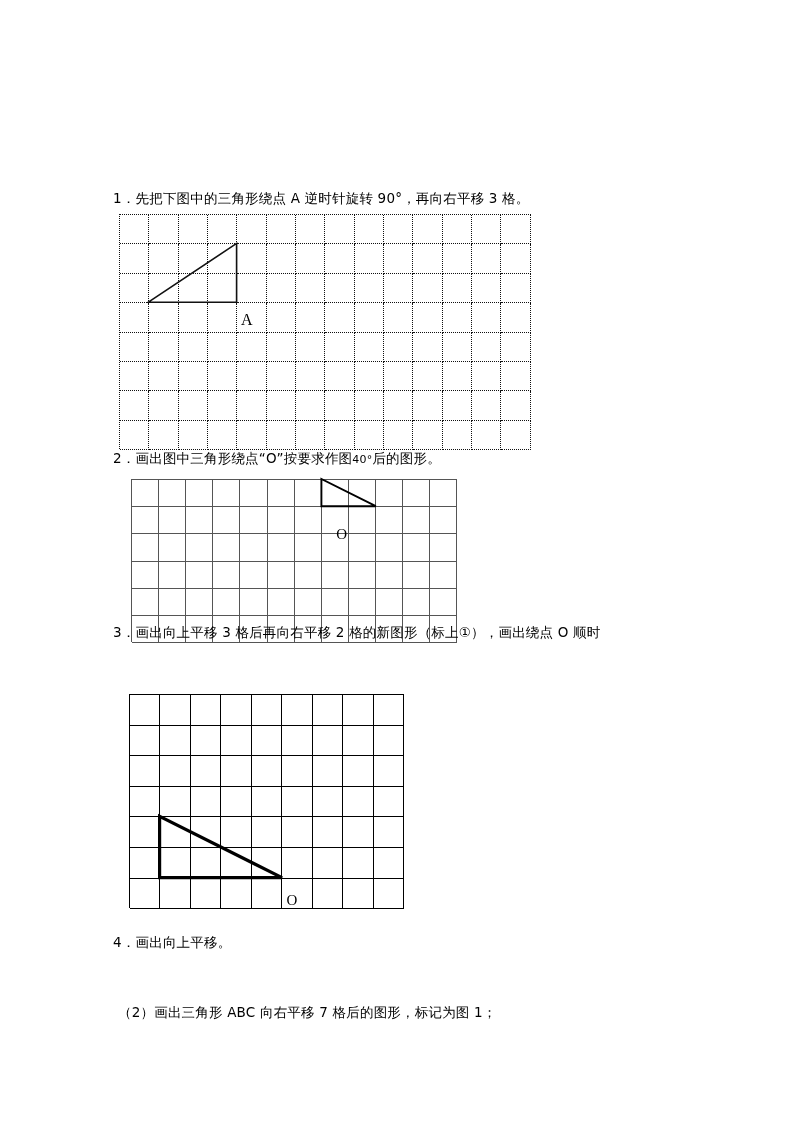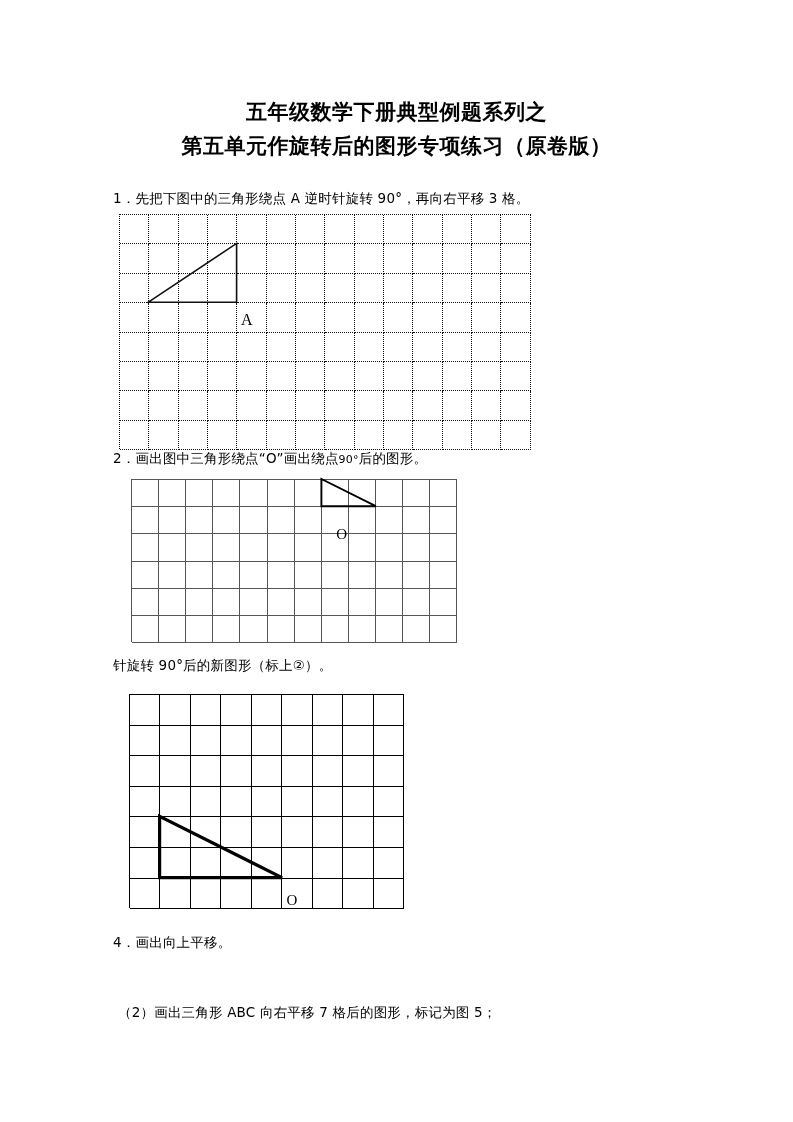--- a/index.html
+++ b/index.html
@@ -115,24 +115,20 @@
   .vlabel-serif-big {
     font-family: "Liberation Serif", "DejaVu Serif", serif;
     font-size: 16px;
   }
 </style>
 </head>
 <body>
 
 <div class="page">
 
-  <div class="title-block">
-    <div class="title-line">五年级数学下册典型例题系列之</div>
-    <div class="title-line">第五单元作旋转后的图形专项练习（原卷版）</div>
-  </div>
 
   <div class="q" style="left:113px; top:183px;">
     <span>1．</span><span>先把下图中的三角形绕点 A 逆时针旋转 90°，再向右平移 3 格。</span>
   </div>
 
   <div class="gridwrap" id="fig1-wrap" style="left: 119px; top: 214px; width: 411.6px; height: 235.2px;">
       <div class="grid grid-dotted" style="width: 411.6px; height: 235.2px;">
         <div class="cellrow">
           <div class="cell" style="width: 29.4px; height: 29.4px;"></div>
           <div class="cell" style="width: 29.4px; height: 29.4px;"></div>
@@ -262,21 +258,21 @@
           <div class="cell" style="width: 29.4px; height: 29.4px;"></div>
         </div>
       </div>
       <svg class="shape-layer" width="419.59999999999997" height="243.2">
         <polygon points="29.40,88.20 117.60,29.40 117.60,88.20" fill="none" stroke="#111111" stroke-width="1.6" stroke-linejoin="miter"></polygon>
       </svg>
       <div class="vlabel vlabel-serif-big" style="left: 122.01px; top: 98.49px;">A</div>
     </div>
 
   <div class="q" style="left:113px; top:443px;">
-    <span>2．</span><span>画出图中三角形绕点“O”画出绕点</span><span class="sup90">90°</span><span>后的图形。</span>
+    <span>2．</span><span>画出图中三角形绕点“O”按要求作图</span><span class="sup90">40°</span><span>后的图形。</span>
   </div>
 
   <div class="gridwrap" id="fig2-wrap" style="left: 131px; top: 479px; width: 326.4px; height: 163.2px;">
       <div class="grid grid-solid-thin" style="width: 326.4px; height: 163.2px;">
         <div class="cellrow">
           <div class="cell" style="width: 27.2px; height: 27.2px;"></div>
           <div class="cell" style="width: 27.2px; height: 27.2px;"></div>
           <div class="cell" style="width: 27.2px; height: 27.2px;"></div>
           <div class="cell" style="width: 27.2px; height: 27.2px;"></div>
           <div class="cell" style="width: 27.2px; height: 27.2px;"></div>
@@ -358,22 +354,22 @@
           <div class="cell" style="width: 27.2px; height: 27.2px;"></div>
           <div class="cell" style="width: 27.2px; height: 27.2px;"></div>
         </div>
       </div>
       <svg class="shape-layer" width="334.4" height="171.2">
         <polygon points="190.40,0.00 190.40,27.20 244.80,27.20" fill="none" stroke="#000000" stroke-width="1.9" stroke-linejoin="miter"></polygon>
       </svg>
       <div class="vlabel" style="left: 205.36px; top: 47.6px;">O</div>
     </div>
 
-  <div class="q" style="left:113px; top:650px;">
-    <span>针旋转 90°后的新图形（标上②）。</span>
+  <div class="q" style="left:113px; top:617px;">
+    <span>3．</span><span>画出向上平移 3 格后再向右平移 2 格的新图形（标上①），画出绕点 O 顺时</span>
   </div>
 
   <div class="gridwrap" id="fig3-wrap" style="left: 129px; top: 694px; width: 275.4px; height: 214.2px;">
       <div class="grid grid-solid-bold" style="width: 275.4px; height: 214.2px;">
         <div class="cellrow">
           <div class="cell" style="width: 30.6px; height: 30.6px;"></div>
           <div class="cell" style="width: 30.6px; height: 30.6px;"></div>
           <div class="cell" style="width: 30.6px; height: 30.6px;"></div>
           <div class="cell" style="width: 30.6px; height: 30.6px;"></div>
           <div class="cell" style="width: 30.6px; height: 30.6px;"></div>
@@ -452,16 +448,16 @@
       <svg class="shape-layer" width="283.40000000000003" height="222.20000000000002">
         <polygon points="30.60,122.40 30.60,183.60 153.00,183.60" fill="none" stroke="#000000" stroke-width="3.2" stroke-linejoin="miter"></polygon>
       </svg>
       <div class="vlabel" style="left: 157.59px; top: 198.9px;">O</div>
     </div>
 
   <div class="q" style="left:113px; top:927px;">
     <span>4．</span><span>画出向上平移。</span>
   </div>
   <div class="q" style="left:118px; top:997px;">
-    <span>（2）画出三角形 ABC 向右平移 7 格后的图形，标记为图 5；</span>
+    <span>（2）画出三角形 ABC 向右平移 7 格后的图形，标记为图 1；</span>
   </div>
 
 </div>
 
 </body></html>

